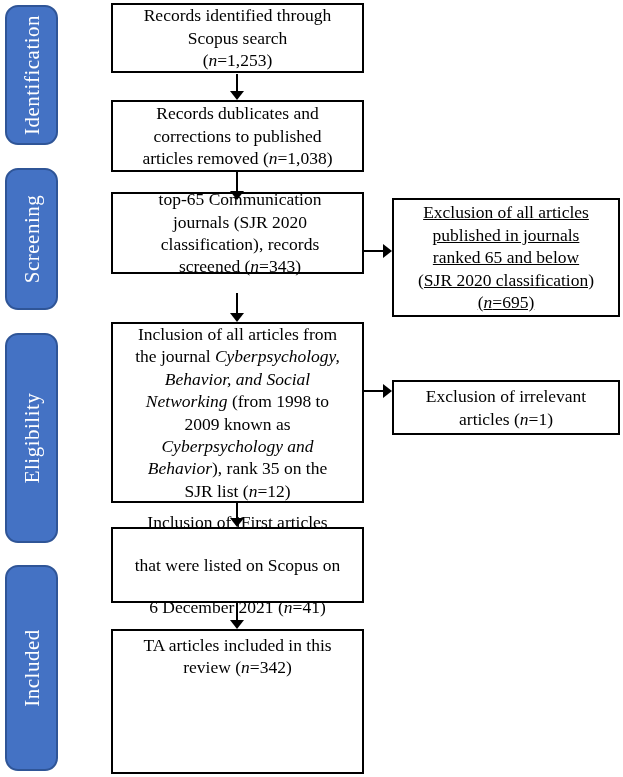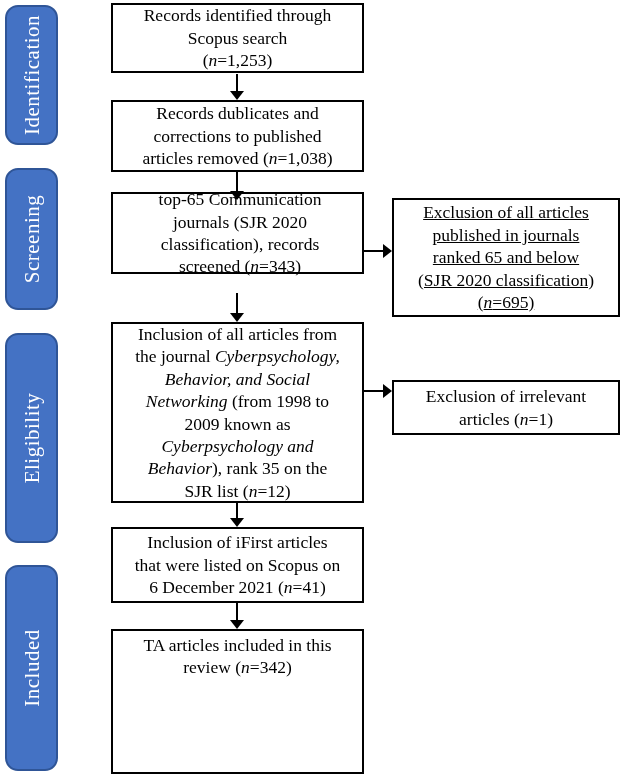--- a/index.html
+++ b/index.html
@@ -52,21 +52,21 @@
     font-size: 17.5px;
     line-height: 22.4px;
     padding: 1px 3px;
   }
   .box .line { width: 100%; }
 
   #box-identified   { left: 111px; top: 3px;   width: 253px; height: 70px;  }
   #box-duplicates   { left: 111px; top: 100px; width: 253px; height: 72px;  }
   #box-screened     { left: 111px; top: 192px; width: 253px; height: 82px; padding-left: 8px;  }
   #box-eligibility  { left: 111px; top: 322px; width: 253px; height: 181px; }
-  #box-ifirst       { left: 111px; top: 527px; width: 253px; height: 76px;  }
+  #box-ifirst       { left: 111px; top: 527px; width: 253px; height: 76px; gap: 20px;  }
   #box-included     { left: 111px; top: 629px; width: 253px; height: 145px; justify-content: flex-start; padding-top: 3px; }
   #box-closer       { left: 144px; top: 683px; width: 190px; height: 77px;  }
 
   #box-exclusion-rank       { left: 392px; top: 198px; width: 228px; height: 119px; text-decoration: underline; }
   #box-exclusion-irrelevant { left: 392px; top: 364px; width: 228px; height: 55px; margin-top: 16px;  }
 
   
   .varrow { position: absolute; width: 14px; }
   .varrow .stem {
     position: absolute; left: 6px; top: 0; bottom: 8px;

